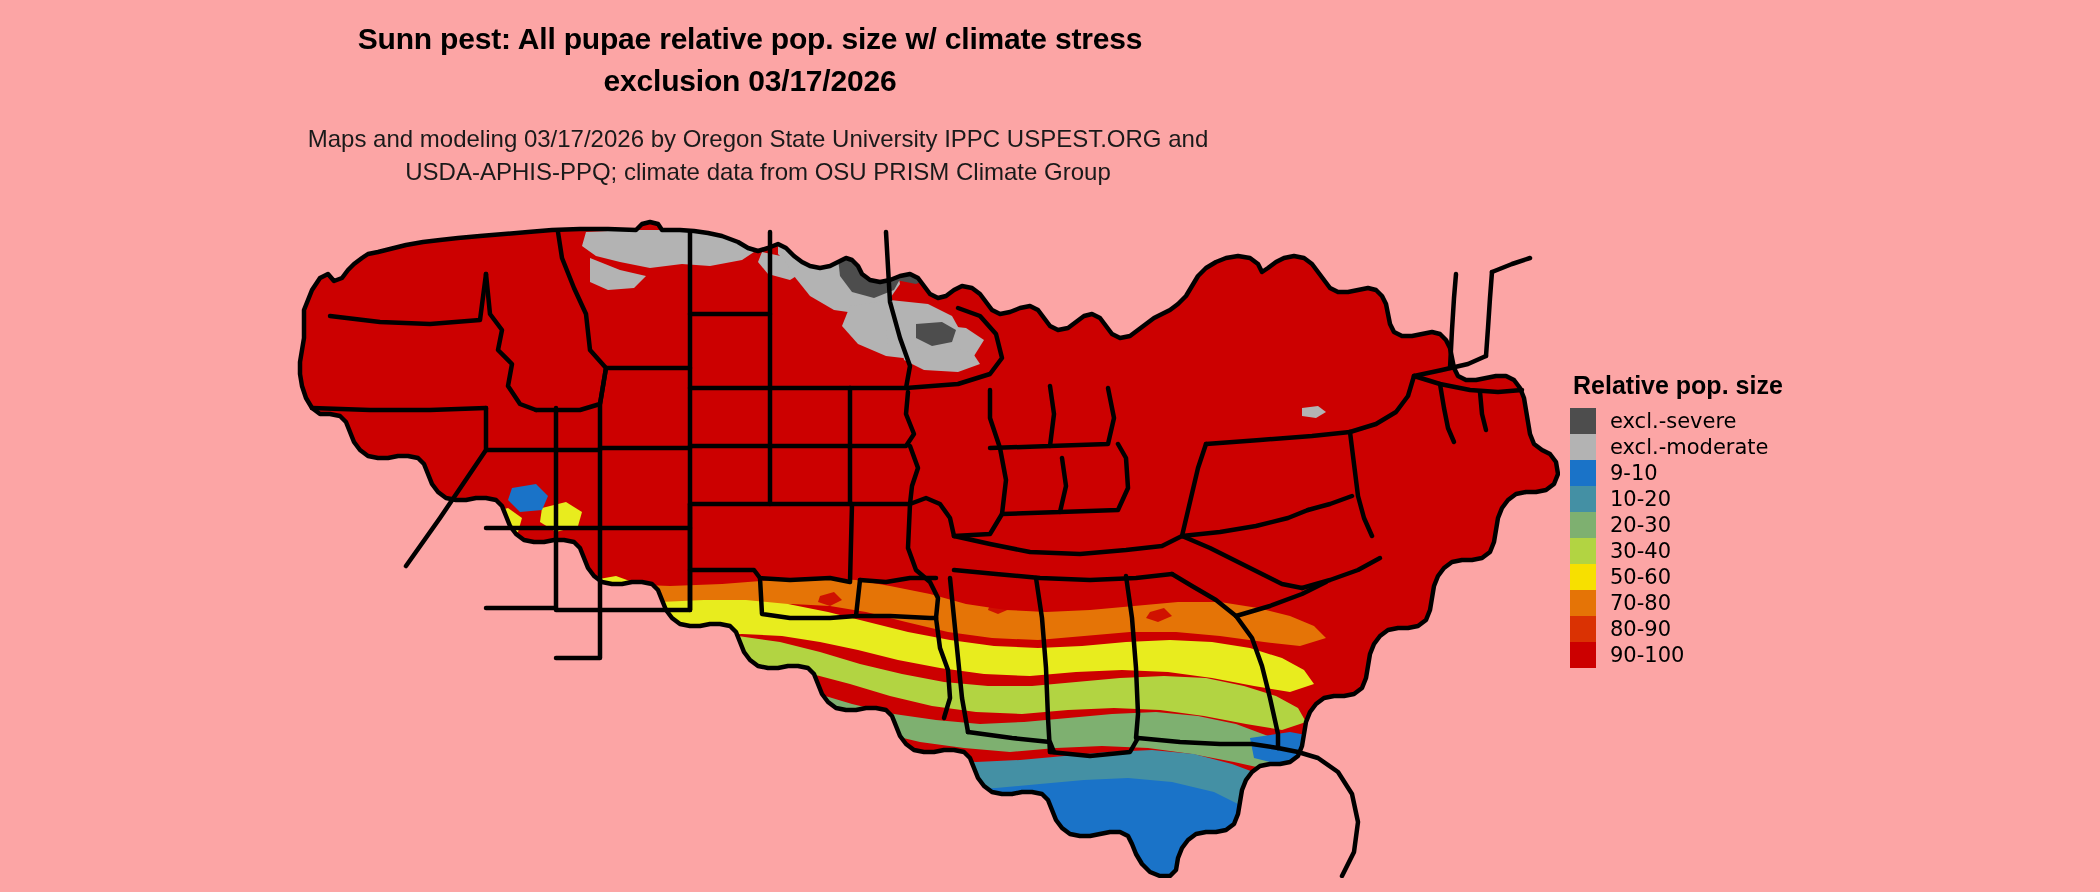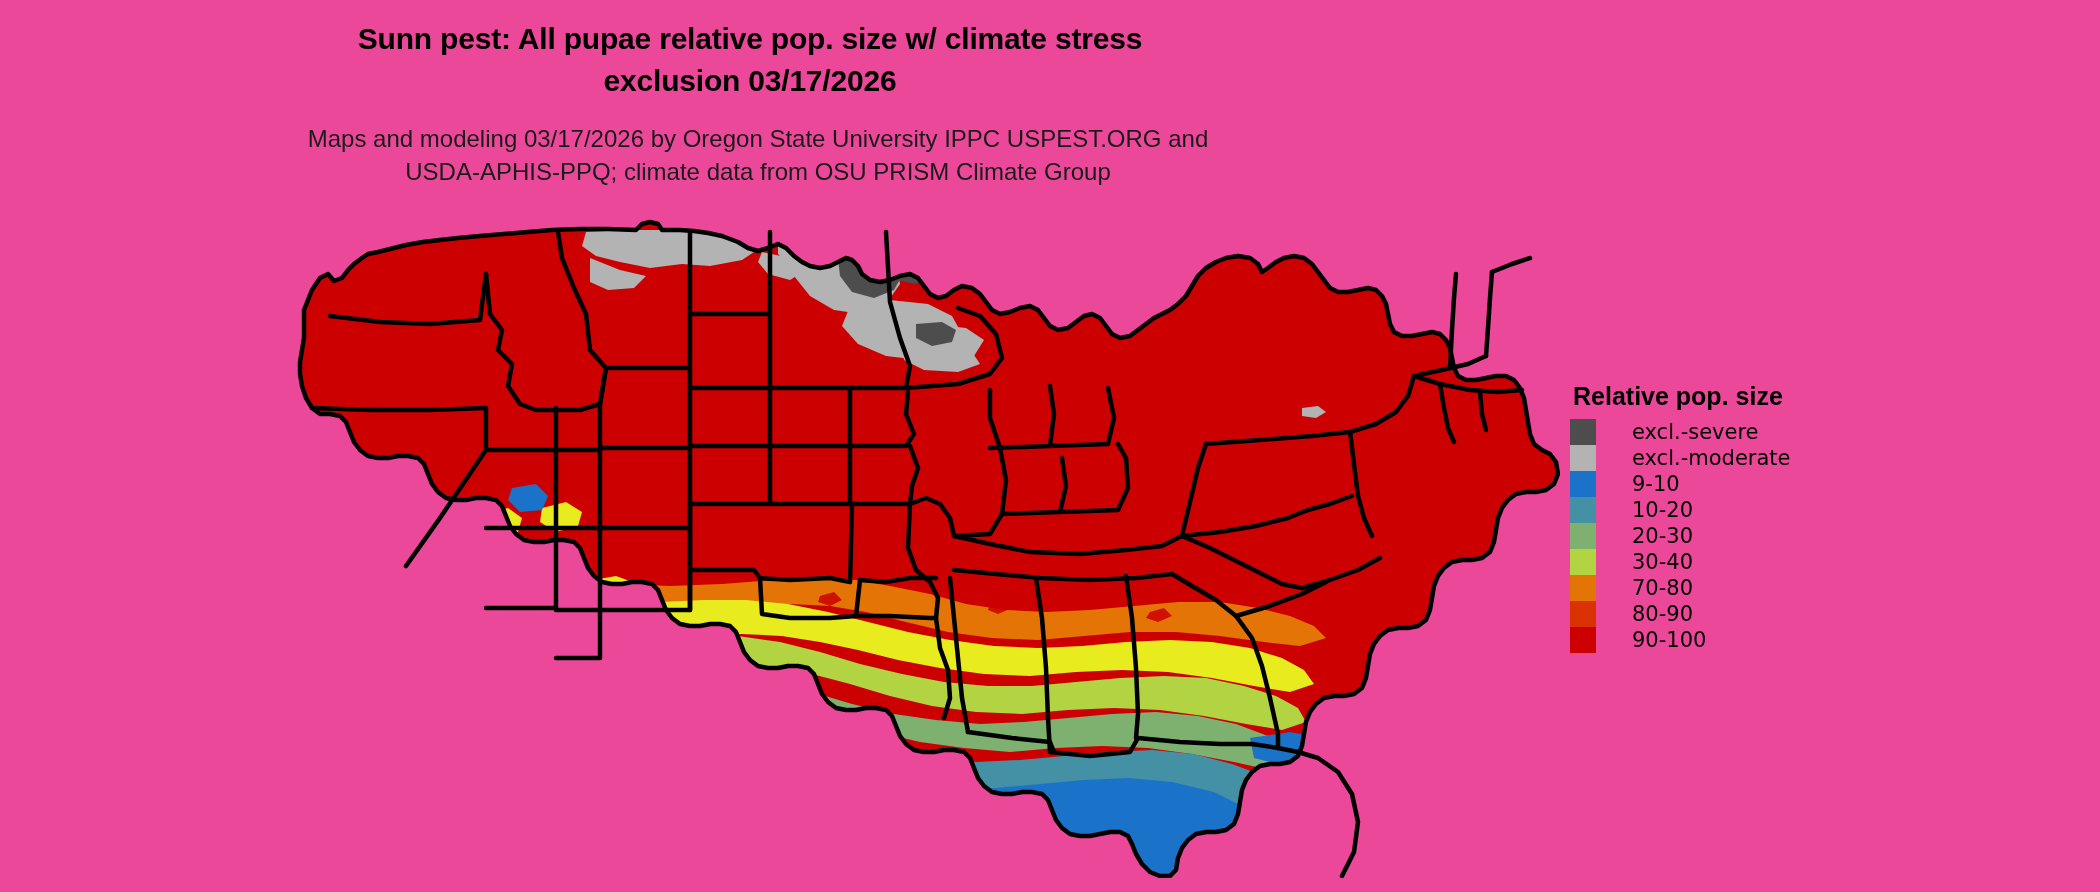--- a/index.html
+++ b/index.html
@@ -11,21 +11,21 @@
     width: 2100px;
     height: 892px;
     font-family: "DejaVu Sans", sans-serif;
     overflow: hidden;
     position: relative;
   }
   #page {
     position: relative;
     width: 2100px;
     height: 892px;
-    background: #ec4899;
+    background: #fca5a5;
   }
 
   
   .title-block {
     position: absolute;
     left: 0;
     top: 18px;
     width: 1500px;
     text-align: center;
   }
@@ -64,36 +64,35 @@
   #map-svg {
     display: block;
     width: 1270px;
     height: 660px;
   }
 
   
   #legend {
     position: absolute;
     left: 1570px;
-    top: 382px;
+    top: 371px;
     width: 400px;
   }
   #legend-title {
     font-family: "Liberation Sans", sans-serif;
     font-weight: bold;
     font-size: 25px;
     color: #000000;
     margin: 0 0 8px 3px;
     white-space: nowrap;
   }
   .legend-row {
     display: flex;
     align-items: center;
     height: 26px;
-    gap: 22px;
   }
   .legend-swatch {
     width: 26px;
     height: 26px;
     flex: 0 0 26px;
   }
   .legend-label {
     font-family: "DejaVu Sans", sans-serif;
     font-size: 21px;
     color: #000000;
@@ -460,20 +459,24 @@
         </div>
         <div class="legend-row">
           <span class="legend-swatch" style="background: rgb(126, 176, 112);"></span>
           <span class="legend-label">20-30</span>
         </div>
         <div class="legend-row">
           <span class="legend-swatch" style="background: rgb(178, 212, 66);"></span>
           <span class="legend-label">30-40</span>
         </div>
         <div class="legend-row">
+          <span class="legend-swatch" style="background: rgb(247, 224, 0);"></span>
+          <span class="legend-label">50-60</span>
+        </div>
+        <div class="legend-row">
           <span class="legend-swatch" style="background: rgb(229, 116, 6);"></span>
           <span class="legend-label">70-80</span>
         </div>
         <div class="legend-row">
           <span class="legend-swatch" style="background: rgb(218, 50, 3);"></span>
           <span class="legend-label">80-90</span>
         </div>
         <div class="legend-row">
           <span class="legend-swatch" style="background: rgb(204, 0, 0);"></span>
           <span class="legend-label">90-100</span>

